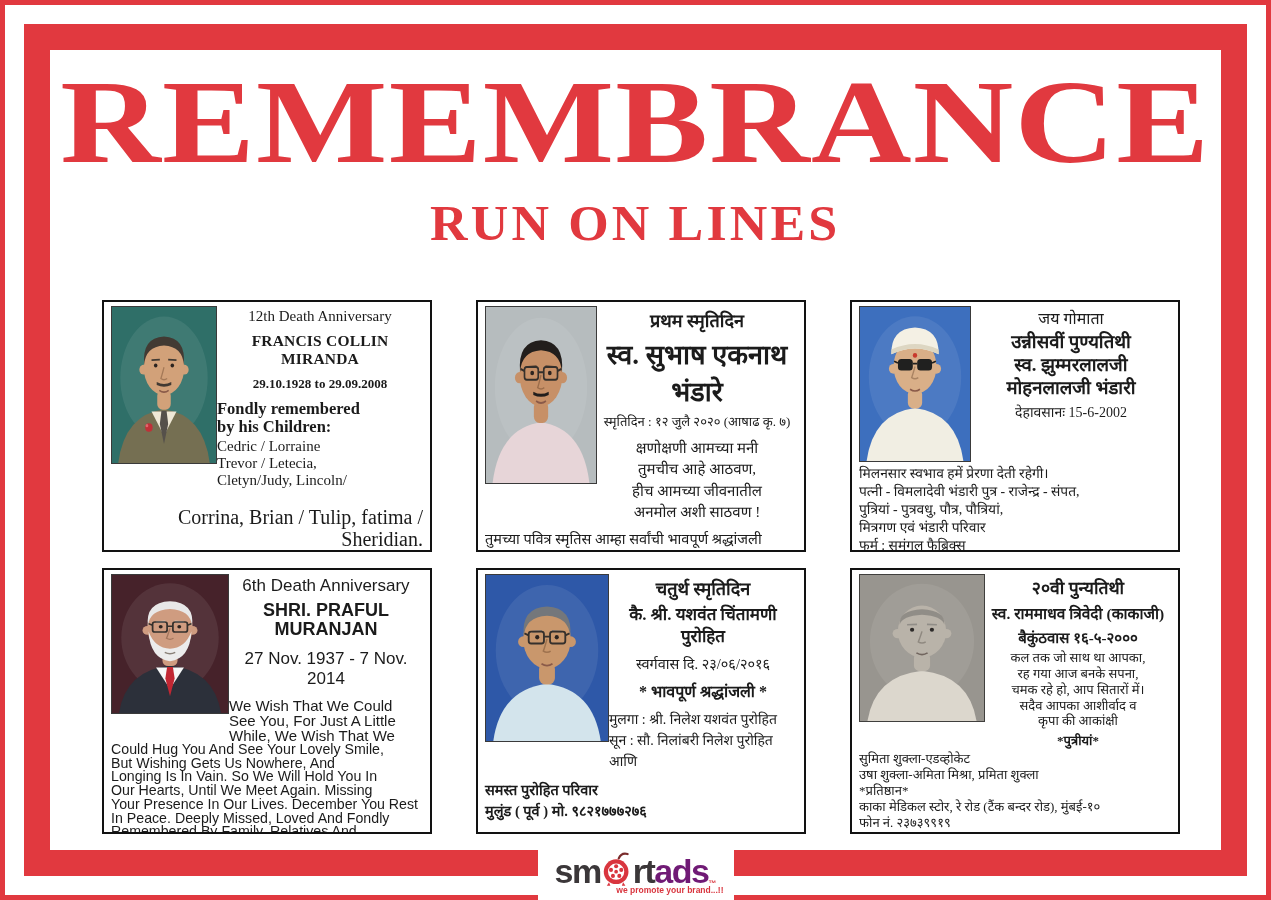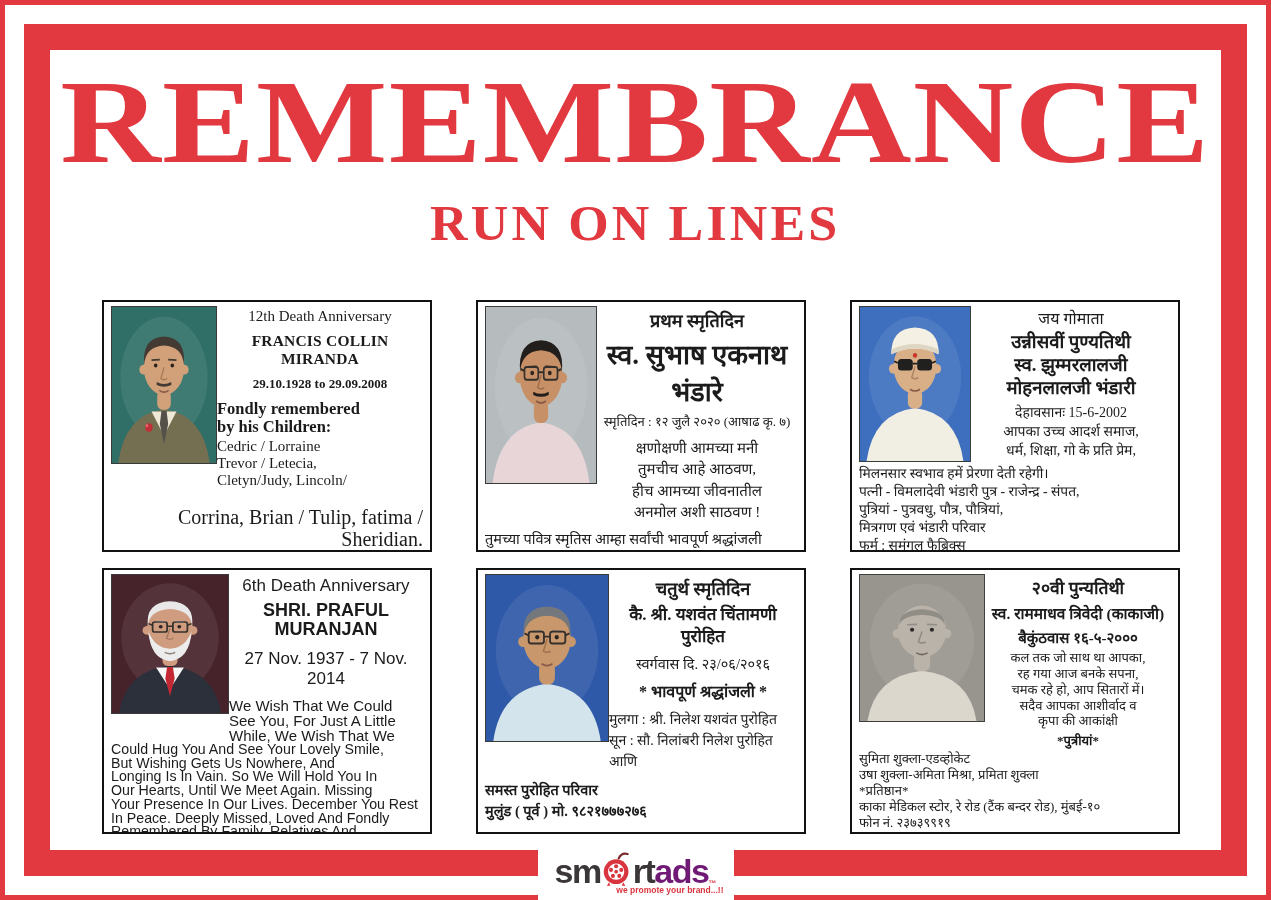--- a/index.html
+++ b/index.html
@@ -236,22 +236,20 @@
               </g>
     <path d="M48 48.5 H52 M34.5 48 L31 46.5 M65.5 48 L69 46.5" stroke="#20201f" stroke-width="1.6" fill="none"></path>
   </svg>
           </div>
         <div class="rcol">
           <div class="title">जय गोमाता</div>
           <div class="name ml">उन्नीसवीं पुण्यतिथी
 स्व. झुम्मरलालजी
 मोहनलालजी भंडारी</div>
           <div class="date">देहावसानः 15-6-2002</div>
-          <div class="side ml">आपका उच्च आदर्श समाज,
-धर्म, शिक्षा, गो के प्रति प्रेम,</div>
         </div>
       </div>
       <div class="body ml">मिलनसार स्वभाव हमें प्रेरणा देती रहेगी।
 पत्नी - विमलादेवी भंडारी पुत्र - राजेन्द्र - संपत,
 पुत्रियां - पुत्रवधु, पौत्र, पौत्रियां,
 मित्रगण एवं भंडारी परिवार
 फर्म : सुमंगल फैब्रिक्स</div>
     </article>
 
     <article class="card c4">

